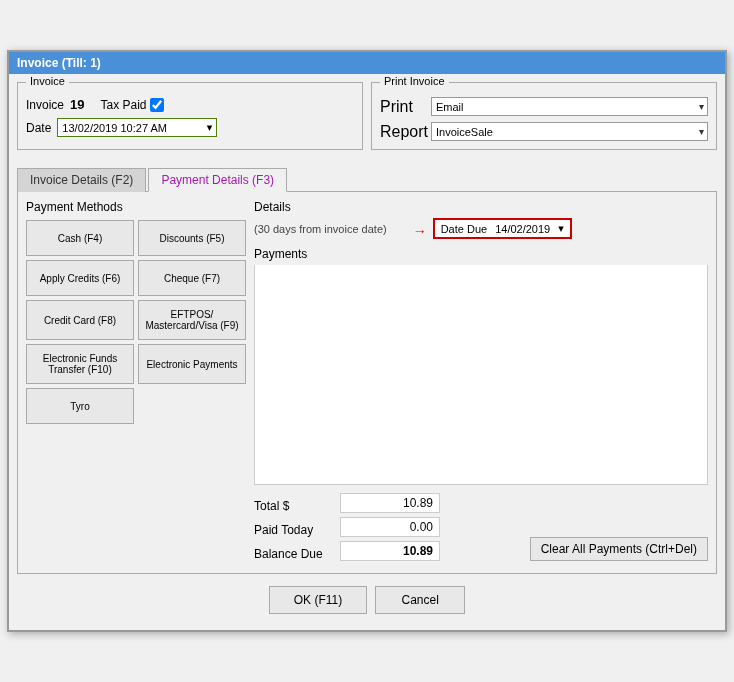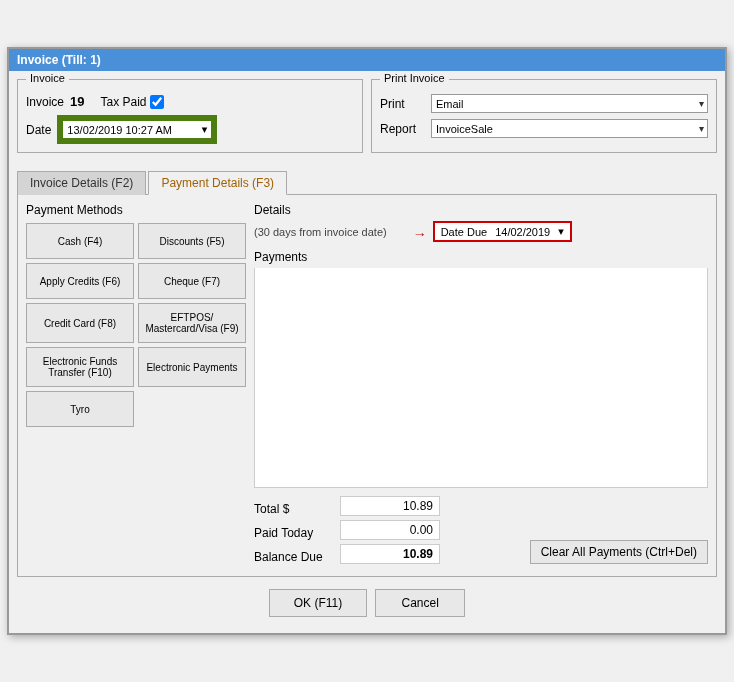--- a/index.html
+++ b/index.html
@@ -59,38 +59,38 @@
     .invoice-row {
       display: flex;
       align-items: center;
       gap: 6px;
       margin-top: 6px;
     }
     .invoice-row label {
       font-size: 12px;
     }
     .date-input {
-      border: 6px solid #4d7c0f;
+      border: 1px solid #4d7c0f;
       padding: 2px 4px;
       font-size: 11px;
       background: white;
       width: 160px;
       display: flex;
       align-items: center;
       justify-content: space-between;
     }
     .print-row {
       display: flex;
       align-items: center;
       gap: 6px;
       margin-top: 6px;
     }
     .print-row label {
       width: 45px;
-      font-size: 12px;
+      font-size: 16px;
     }
     .select-wrapper {
       flex: 1;
       position: relative;
       display: flex;
       align-items: center;
     }
     .select-wrapper select {
       width: 100%;
       border: 1px solid #999;
@@ -120,21 +120,21 @@
       background: #d4d4d4;
       cursor: pointer;
       font-size: 12px;
       color: #333;
       margin-right: 2px;
     }
     .tab.active {
       background: #f0f0f0;
       border-bottom: 1px solid #f0f0f0;
       z-index: 1;
-      color: #a16207;
+      color: #a21caf;
     }
     .main-content {
       border: 1px solid #aaa;
       padding: 8px;
       background: #f0f0f0;
       margin-top: -1px;
     }
     .content-row {
       display: flex;
       gap: 8px;

